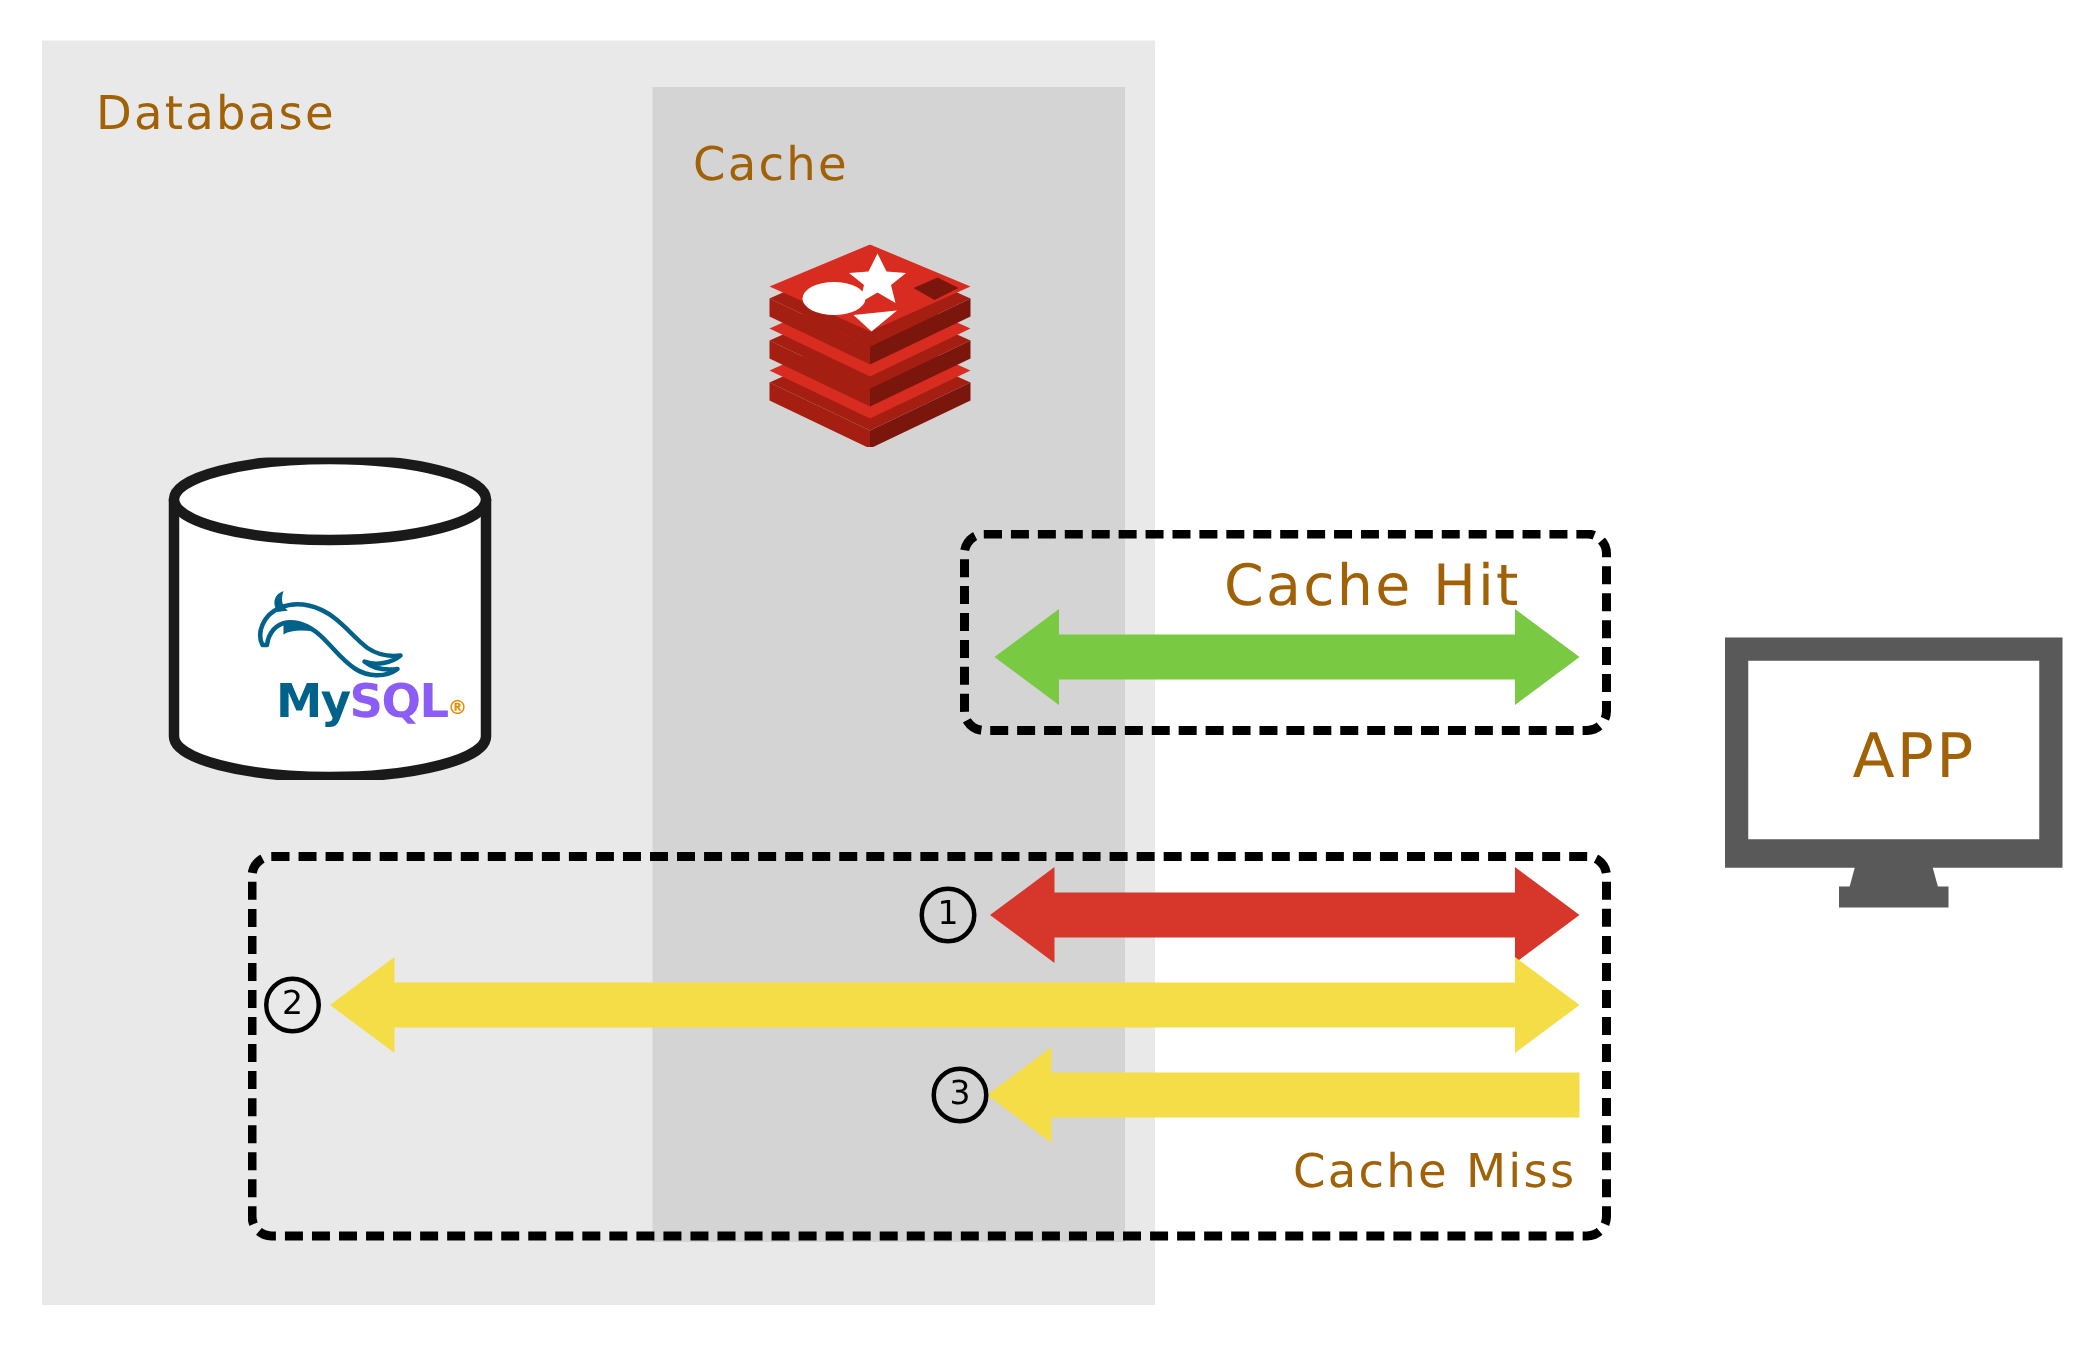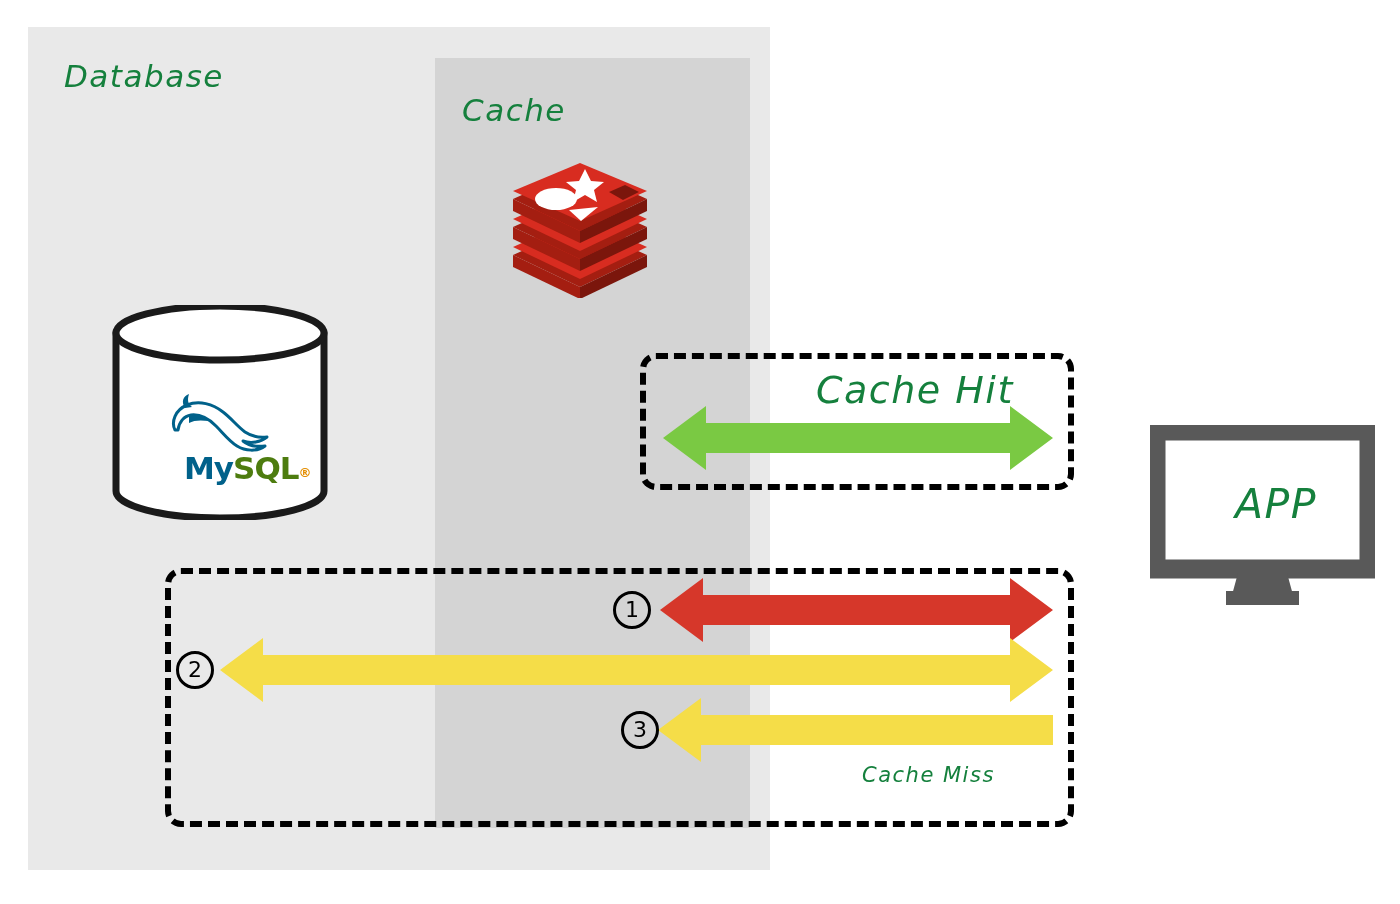--- a/index.html
+++ b/index.html
@@ -38,23 +38,22 @@
     top: 58px;
     width: 315px;
     height: 770px;
     background: #d4d4d4;
   }
 
   
   .handwritten {
     font-family: "DejaVu Sans", sans-serif;
     font-weight: 400;
-    color: #15803d;
+    color: #a16207;
     letter-spacing: 1.5px;
-    font-style: italic;
     white-space: nowrap;
   }
   #label-database {
     position: absolute;
     left: 64px;
     top: 58px;
     font-size: 31px;
   }
   #label-cache {
     position: absolute;
@@ -65,21 +64,21 @@
   #label-cache-hit {
     position: absolute;
     left: 816px;
     top: 368px;
     font-size: 38px;
   }
   #label-cache-miss {
     position: absolute;
     left: 862px;
     top: 763px;
-    font-size: 21px;
+    font-size: 31px;
   }
   #label-app {
     position: absolute;
     left: 1235px;
     top: 480px;
     font-size: 41px;
   }
 
   
   #mysql-cylinder {
@@ -103,21 +102,21 @@
     top: 58px;
     width: 168px;
     text-align: center;
     font-family: "DejaVu Sans", sans-serif;
     font-size: 31px;
     font-weight: bold;
     letter-spacing: -1px;
     white-space: nowrap;
   }
   .mysql-my { color: #00618a; margin-left: 47px; }
-  .mysql-sql { color: #4d7c0f; }
+  .mysql-sql { color: #8b5cf6; }
   .mysql-reg {
     color: #e48e00;
     font-size: 13px;
     vertical-align: 2px;
   }
 
   
   #redis-logo {
     position: absolute;
     left: 505px;

